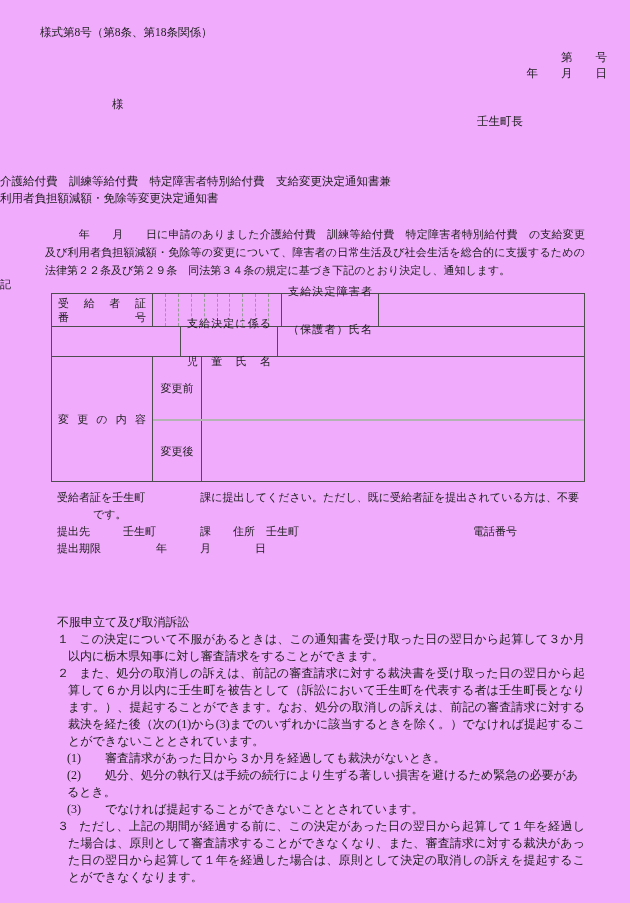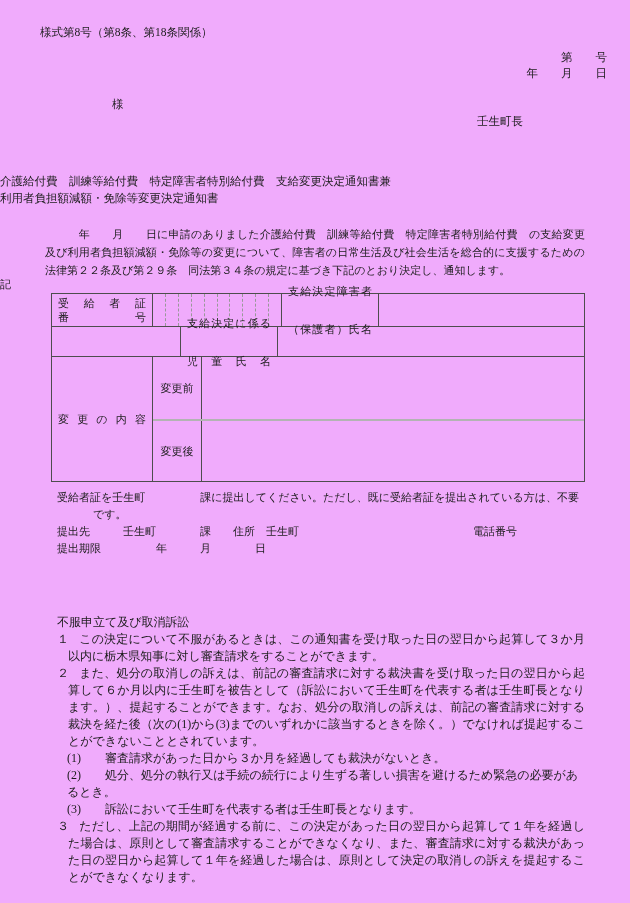--- a/index.html
+++ b/index.html
@@ -146,21 +146,21 @@
       <span class="ap-no">２</span><span>また、処分の取消しの訴えは、前記の審査請求に対する裁決書を受け取った日の翌日から起算して６か月以内に壬生町を被告として（訴訟において壬生町を代表する者は壬生町長となります。）、提起することができます。なお、処分の取消しの訴えは、前記の審査請求に対する裁決を経た後（次の(1)から(3)までのいずれかに該当するときを除く。）でなければ提起することができないこととされています。</span>
     </div>
 
     <div class="ap-sub">
       <span class="ap-sub-no">(1)</span><span>審査請求があった日から３か月を経過しても裁決がないとき。</span>
     </div>
     <div class="ap-sub">
       <span class="ap-sub-no">(2)</span><span>処分、処分の執行又は手続の続行により生ずる著しい損害を避けるため緊急の必要があるとき。</span>
     </div>
     <div class="ap-sub">
-      <span class="ap-sub-no">(3)</span><span>訴訟において壬生町を代表する者は壬生町長となります。</span>
+      <span class="ap-sub-no">(3)</span><span>でなければ提起することができないこととされています。</span>
     </div>
 
     <div class="ap-item">
       <span class="ap-no">３</span><span>ただし、上記の期間が経過する前に、この決定があった日の翌日から起算して１年を経過した場合は、原則として審査請求することができなくなり、また、審査請求に対する裁決があった日の翌日から起算して１年を経過した場合は、原則として決定の取消しの訴えを提起することができなくなります。</span>
     </div>
   </div>
 
 </div>
 
 </body></html>

